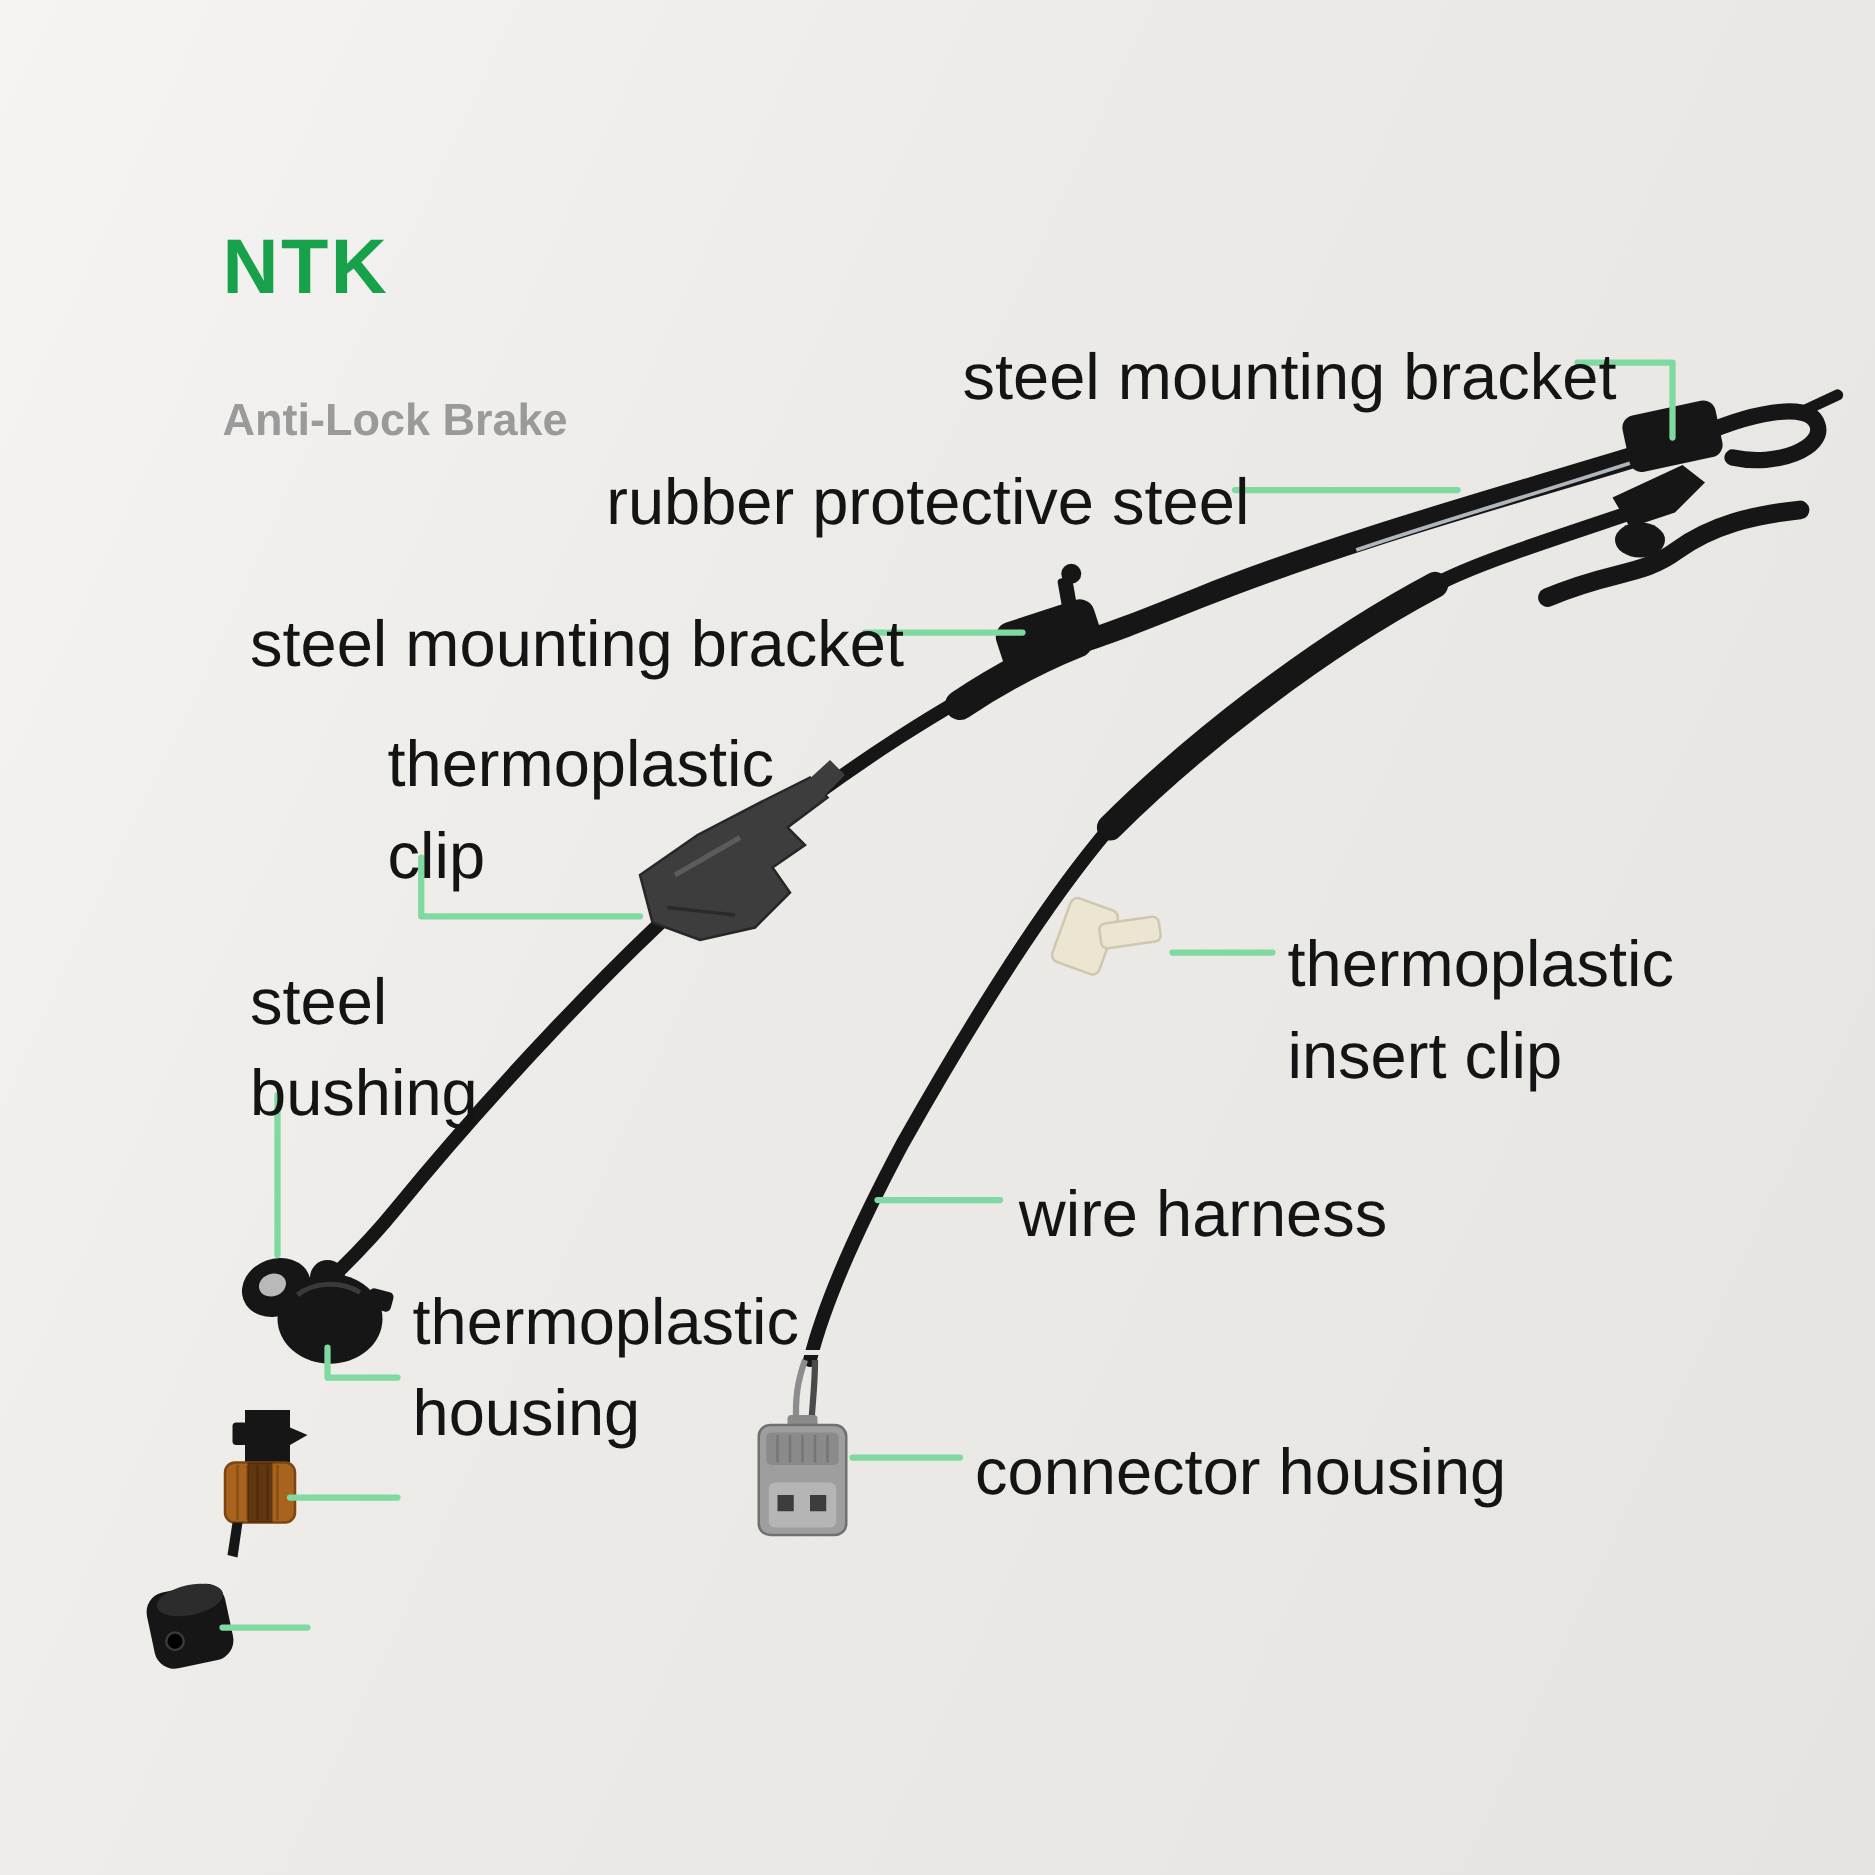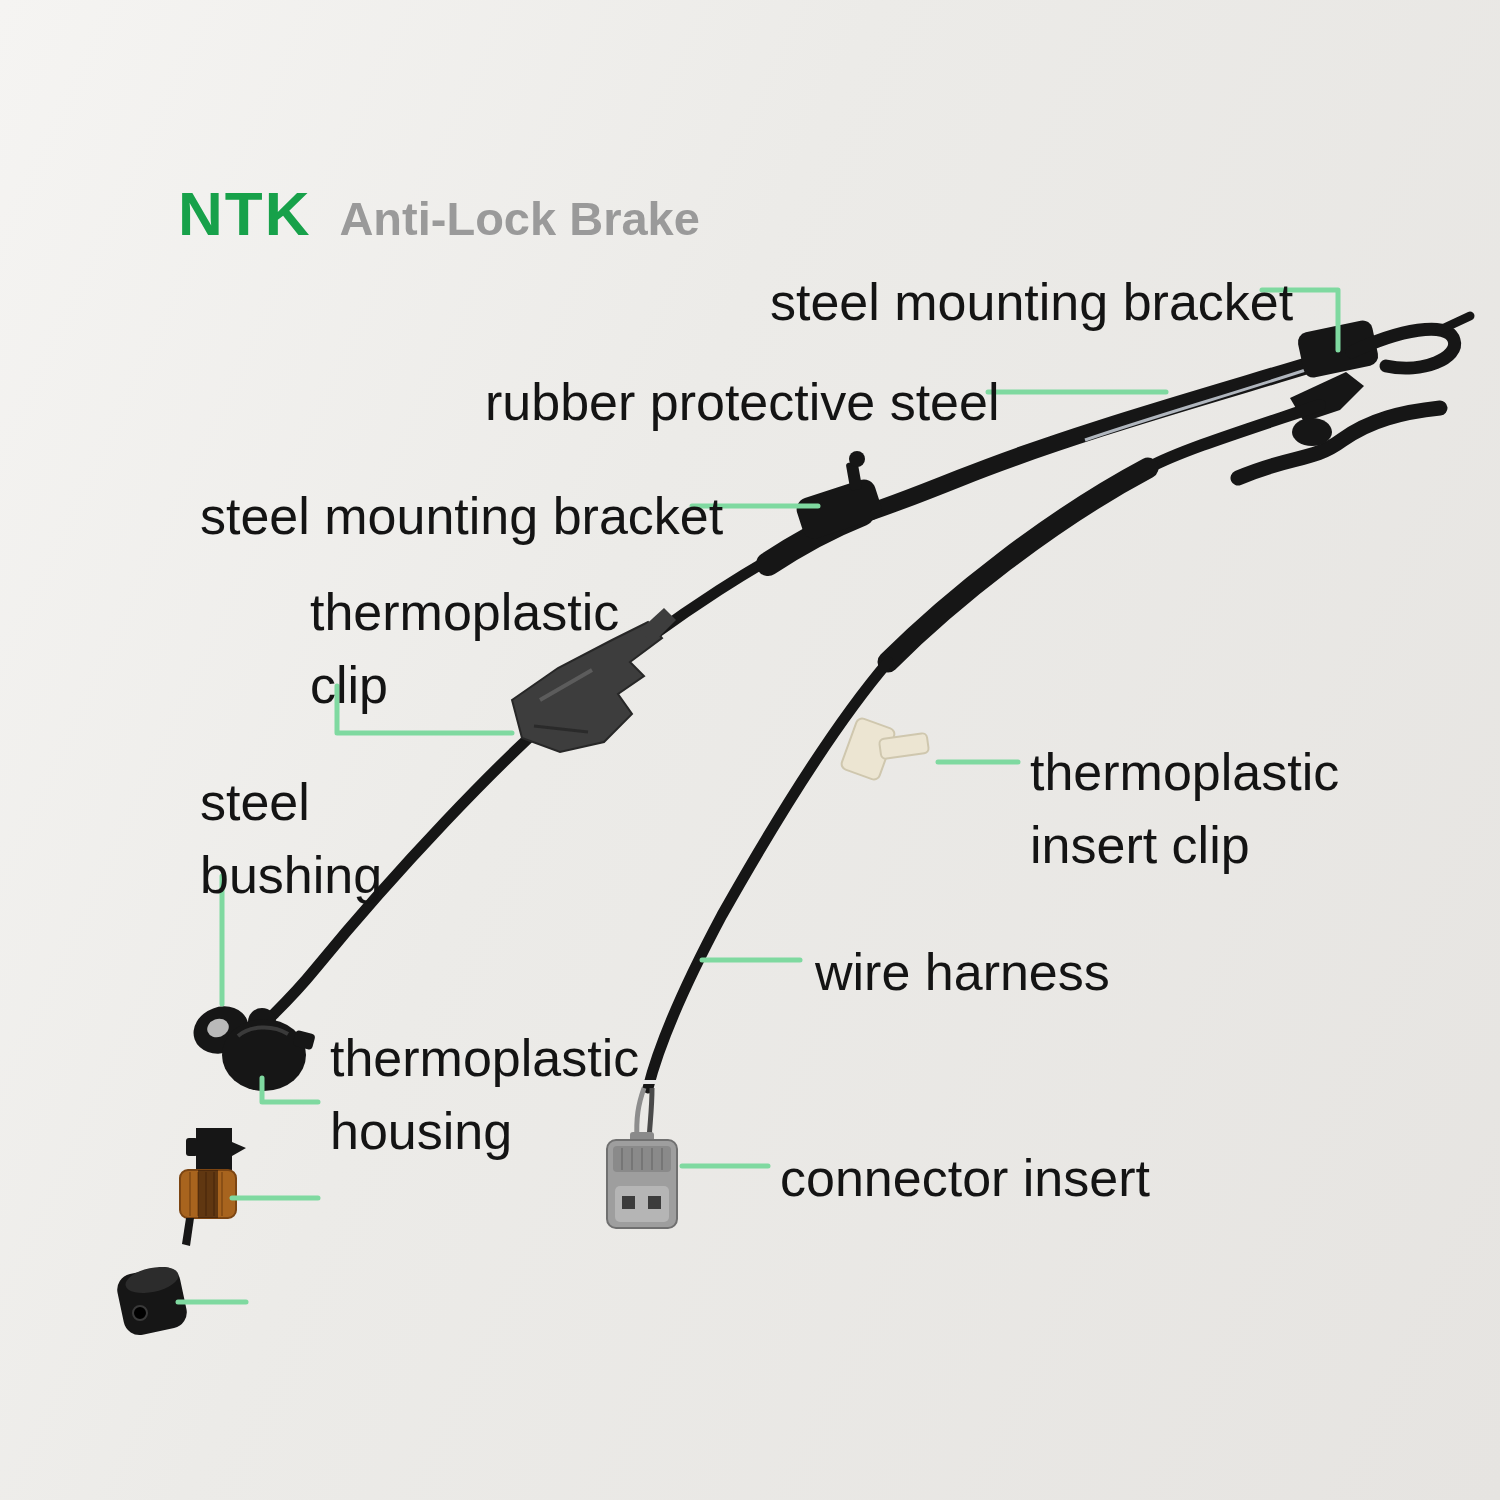--- a/index.html
+++ b/index.html
@@ -3,23 +3,23 @@
 <meta charset="utf-8">
 <style>
   html,body{margin:0;padding:0;background:#dfdddb;}
   .stage{
     position:relative;width:1500px;height:1500px;overflow:hidden;
     background:linear-gradient(115deg,#f5f4f2 0%,#ecebe8 40%,#e6e4e1 100%);
     font-family:"Liberation Sans",sans-serif;
   }
   .stage svg{position:absolute;left:0;top:0;}
   .brand{position:absolute;left:178px;top:178px;width:640px;}
-  .brand-row{display:flex;align-items:baseline;gap:28px;}
+  .brand-row{display:flex;align-items:baseline;gap:16px;flex-direction:column;}
   .logo{font-size:62px;font-weight:800;letter-spacing:2px;color:#17a14a;}
-  .title-line{font-size:47px;font-weight:700;color:#9a9a9a;line-height:1.28;}
+  .title-line{font-size:36px;font-weight:700;color:#9a9a9a;line-height:1.28;margin-top:48px;}
   .label{
     position:absolute;font-size:52px;font-weight:400;color:#141414;
     line-height:1.4;white-space:pre-line;
   }
 </style>
 </head>
 <body>
 
 <div class="stage">
 
@@ -129,15 +129,15 @@
   <div class="label" style="left:200px;top:480px">steel mounting bracket</div>
   <div class="label" style="left:310px;top:576px">thermoplastic
 clip</div>
   <div class="label" style="left:1030px;top:736px">thermoplastic
 insert clip</div>
   <div class="label" style="left:200px;top:766px">steel
 bushing</div>
   <div class="label" style="left:815px;top:936px">wire harness</div>
   <div class="label" style="left:330px;top:1022px">thermoplastic
 housing</div>
-  <div class="label" style="left:780px;top:1142px">connector insert</div>
+  <div class="label" style="left:780px;top:1142px">connector housing</div>
 
 </div>
 
 </body></html>

